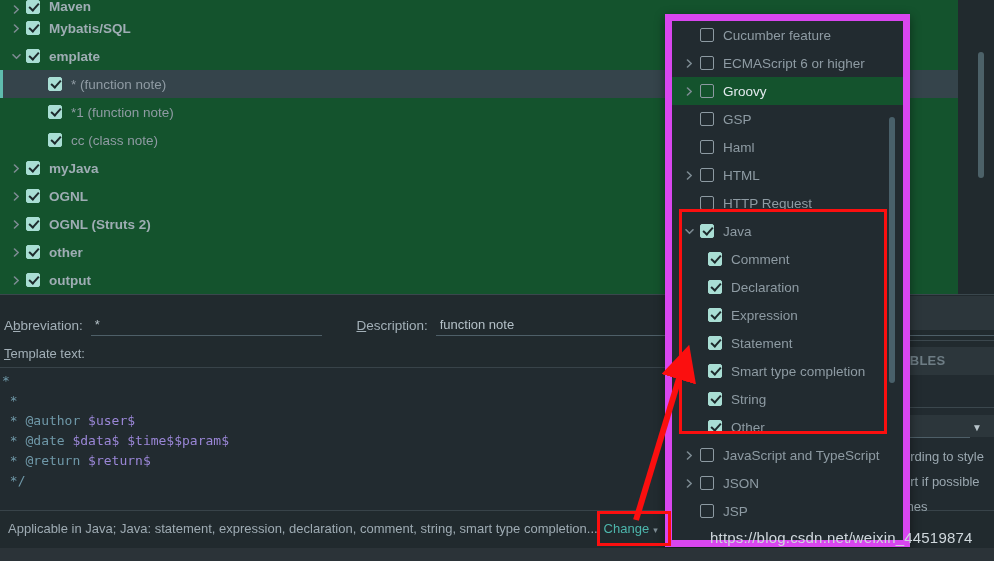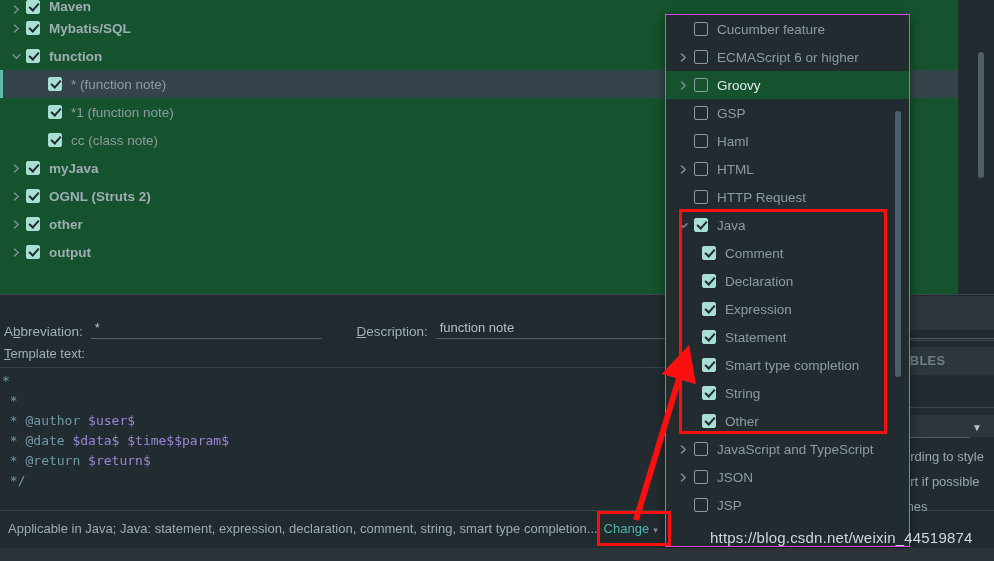--- a/index.html
+++ b/index.html
@@ -108,21 +108,21 @@
   .form-area {
     position: absolute;
     left: 0; top: 295px;
     width: 994px; height: 266px;
   }
   .field-row {
     position: absolute;
     left: 0; top: 16px;
     width: 994px; height: 28px;
     display: flex;
-    align-items: flex-end;
+    align-items: center;
   }
   .field-label {
     color: #a3b0b8;
     font-size: 13.5px;
     white-space: nowrap;
   }
   .field-label u { text-decoration: underline; }
   .underline-input {
     border: none;
     border-bottom: 1px solid #4e5f68;
@@ -218,21 +218,21 @@
     height: 1px;
     background: #4e5f68;
   }
 
   
   .popup {
     position: absolute;
     left: 665px; top: 14px;
     width: 245px; height: 533px;
     background: #222b30;
-    border: 1px solid #d946ef;
+    border: 7px solid #d946ef;
     box-shadow: 0 3px 10px rgba(0,0,0,.45);
     overflow: hidden;
   }
   .pop-row {
     position: relative;
     height: 28px;
     display: flex;
     align-items: center;
     color: #8e9ba3;
     font-size: 13.5px;
@@ -314,21 +314,21 @@
           <span>Mybatis/SQL</span>
         </div>
         <div class="tree-row group">
           <span style="display: inline-block; width: 6px; min-width: 6px;"></span>
           <span class="twisty">
             <svg width="9" height="9" viewBox="0 0 9 9">
               <path d="M1 2.8 L4.5 6.3 L8 2.8" fill="none" stroke="#7d8b93" stroke-width="1.6" stroke-linecap="round" stroke-linejoin="round"></path>
             </svg>
           </span>
           <span class="cb on"></span>
-          <span>function</span>
+          <span>emplate</span>
         </div>
         <div class="tree-row child selected">
           <span style="display: inline-block; width: 28px; min-width: 28px;"></span>
           <span class="twisty"></span>
           <span class="cb on"></span>
           <span>* (function note)</span>
         </div>
         <div class="tree-row child">
           <span style="display: inline-block; width: 28px; min-width: 28px;"></span>
           <span class="twisty"></span>
@@ -343,20 +343,30 @@
         </div>
         <div class="tree-row group">
           <span style="display: inline-block; width: 6px; min-width: 6px;"></span>
           <span class="twisty">
             <svg width="9" height="9" viewBox="0 0 9 9">
               <path d="M2.5 1 L6.2 4.5 L2.5 8" fill="none" stroke="#7d8b93" stroke-width="1.6" stroke-linecap="round" stroke-linejoin="round"></path>
             </svg>
           </span>
           <span class="cb on"></span>
           <span>myJava</span>
+        </div>
+        <div class="tree-row group">
+          <span style="display: inline-block; width: 6px; min-width: 6px;"></span>
+          <span class="twisty">
+            <svg width="9" height="9" viewBox="0 0 9 9">
+              <path d="M2.5 1 L6.2 4.5 L2.5 8" fill="none" stroke="#7d8b93" stroke-width="1.6" stroke-linecap="round" stroke-linejoin="round"></path>
+            </svg>
+          </span>
+          <span class="cb on"></span>
+          <span>OGNL</span>
         </div>
         <div class="tree-row group">
           <span style="display: inline-block; width: 6px; min-width: 6px;"></span>
           <span class="twisty">
             <svg width="9" height="9" viewBox="0 0 9 9">
               <path d="M2.5 1 L6.2 4.5 L2.5 8" fill="none" stroke="#7d8b93" stroke-width="1.6" stroke-linecap="round" stroke-linejoin="round"></path>
             </svg>
           </span>
           <span class="cb on"></span>
           <span>OGNL (Struts 2)</span>

